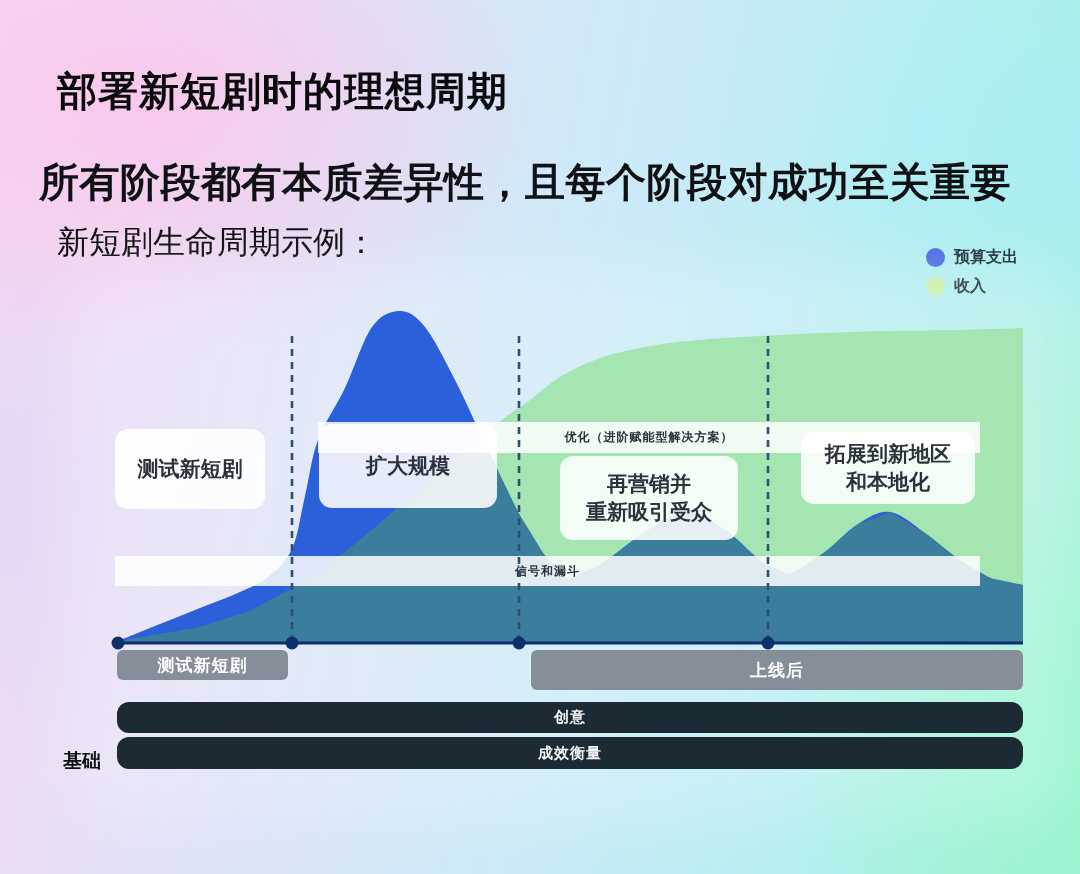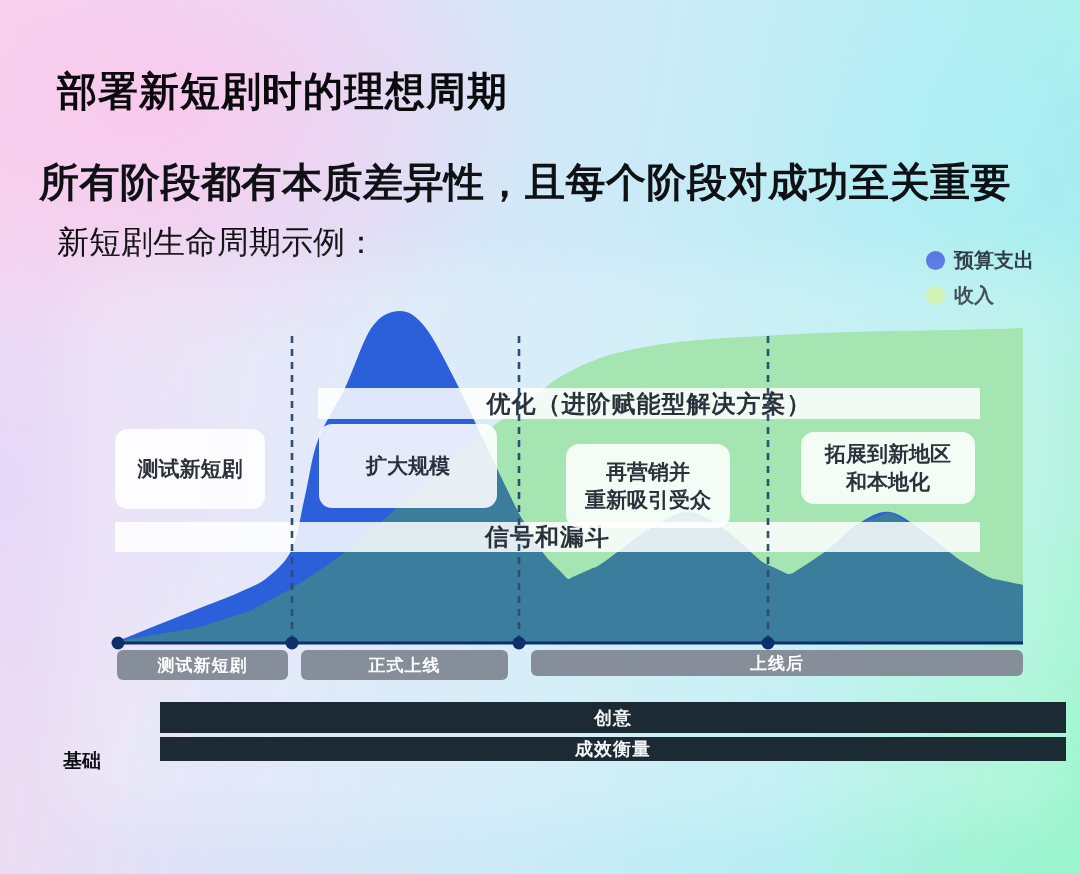--- a/index.html
+++ b/index.html
@@ -15,53 +15,53 @@
   }
   .abs{position:absolute;}
   
   .title{left:57px;top:64px;font-size:40px;font-weight:900;color:#0b0b0d;letter-spacing:1px;}
   .subtitle{left:39px;top:155px;font-size:40px;font-weight:700;color:#101114;letter-spacing:0.5px;}
   .section-label{left:57px;top:221px;font-size:32px;font-weight:400;color:#0b0b0d;}
   
   .legend{left:926px;top:247px;}
   .legend-row{display:flex;align-items:center;gap:9px;margin-bottom:8px;}
   .legend-dot{width:19px;height:19px;border-radius:50%;}
-  .legend-label{font-size:20px;font-weight:700;color:#1c2b35;}
+  .legend-label{font-size:16px;font-weight:700;color:#1c2b35;}
   
   .chart-glow{left:102px;top:300px;width:940px;height:486px;border-radius:22px;
     background:rgba(255,255,255,0.20);box-shadow:0 0 55px 38px rgba(255,255,255,0.20);}
   
   svg.layer{position:absolute;left:0;top:0;width:1080px;height:874px;pointer-events:none;}
   #curves-layer{z-index:2;}
   #lines-layer{z-index:5;}
   
   .band{z-index:3;background:rgba(255,255,255,0.85);border-radius:1px;
     display:flex;align-items:center;justify-content:center;
-    font-size:24px;font-weight:700;color:#2a313a;letter-spacing:1px;}
+    font-size:12px;font-weight:700;color:#2a313a;letter-spacing:1px;margin-top:34px;}
   .band-opt{left:318px;top:388px;width:662px;height:31px;}
   .band-sig{left:115px;top:522px;width:865px;height:30px;}
   
   .box{z-index:4;background:rgba(255,255,255,0.88);border-radius:13px;
     display:flex;align-items:center;justify-content:center;text-align:center;
     font-size:21px;font-weight:700;color:#2b323b;line-height:1.35;white-space:pre-line;}
   .box1{left:115px;top:429px;width:150px;height:80px;}
   .box2{left:319px;top:424px;width:178px;height:84px;}
-  .box3{left:560px;top:444px;width:164px;height:84px;margin-left:6px;}
+  .box3{left:560px;top:456px;width:178px;height:84px;}
   .box4{left:801px;top:432px;width:174px;height:72px;}
   
   .phase{z-index:4;background:#858e99;border-radius:6px;display:flex;align-items:center;
     justify-content:center;font-size:17px;font-weight:700;color:#ffffff;letter-spacing:1px;}
   .phase1{left:117px;top:650px;width:171px;height:30px;}
   .phase2{left:301px;top:650px;width:207px;height:30px;}
-  .phase3{left:531px;top:650px;width:492px;height:26px;}
+  .phase3{left:531px;top:650px;width:492px;height:40px;}
   
-  .fbar{z-index:4;background:#1c2a33;border-radius:0;display:flex;align-items:center;
-    justify-content:center;font-size:18px;font-weight:700;color:#f4f6f8;letter-spacing:1px;margin-left:43px;}
+  .fbar{z-index:4;background:#1c2a33;border-radius:12px;display:flex;align-items:center;
+    justify-content:center;font-size:15px;font-weight:700;color:#f4f6f8;letter-spacing:1px;}
   .fbar1{left:117px;top:702px;width:906px;height:31px;}
-  .fbar2{left:117px;top:737px;width:906px;height:24px;}
+  .fbar2{left:117px;top:737px;width:906px;height:32px;}
   .foundation-label{left:54px;top:748px;width:56px;font-size:19px;font-weight:800;
     color:#0d0f12;text-align:center;}
 </style>
 </head>
 <body>
 
 <div id="stage">
 
   <div class="abs title">部署新短剧时的理想周期</div>
   <div class="abs subtitle">所有阶段都有本质差异性，且每个阶段对成功至关重要</div>
@@ -101,20 +101,19 @@
       <line x1="519" y1="336" x2="519" y2="641" stroke="#2d4f70" stroke-width="2.6" stroke-dasharray="7 6"></line>
       <line x1="768" y1="336" x2="768" y2="641" stroke="#2d4f70" stroke-width="2.6" stroke-dasharray="7 6"></line>
       <line x1="118" y1="643" x2="1023" y2="643" stroke="#0e2f6b" stroke-width="3"></line>
       <circle cx="118" cy="643" r="6.5" fill="#0e2f6b"></circle>
       <circle cx="292" cy="643" r="6.5" fill="#0e2f6b"></circle>
       <circle cx="519" cy="643" r="6.5" fill="#0e2f6b"></circle>
       <circle cx="768" cy="643" r="6.5" fill="#0e2f6b"></circle>
     </svg>
 
   <div class="abs phase phase1">测试新短剧</div>
-  <div class="abs phase phase2">正式上线</div>
   <div class="abs phase phase3">上线后</div>
 
   <div class="abs foundation-label">基础</div>
   <div class="abs fbar fbar1">创意</div>
   <div class="abs fbar fbar2">成效衡量</div>
 
 </div>
 
 </body></html>

